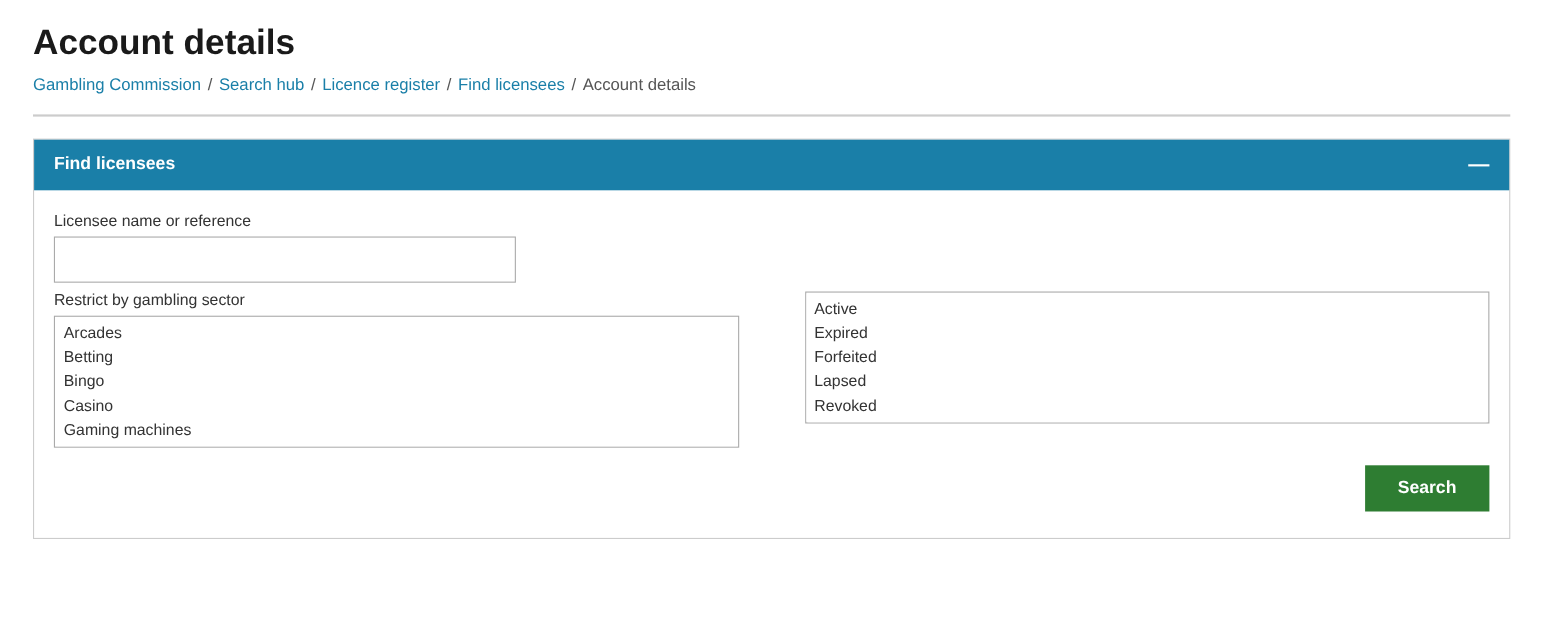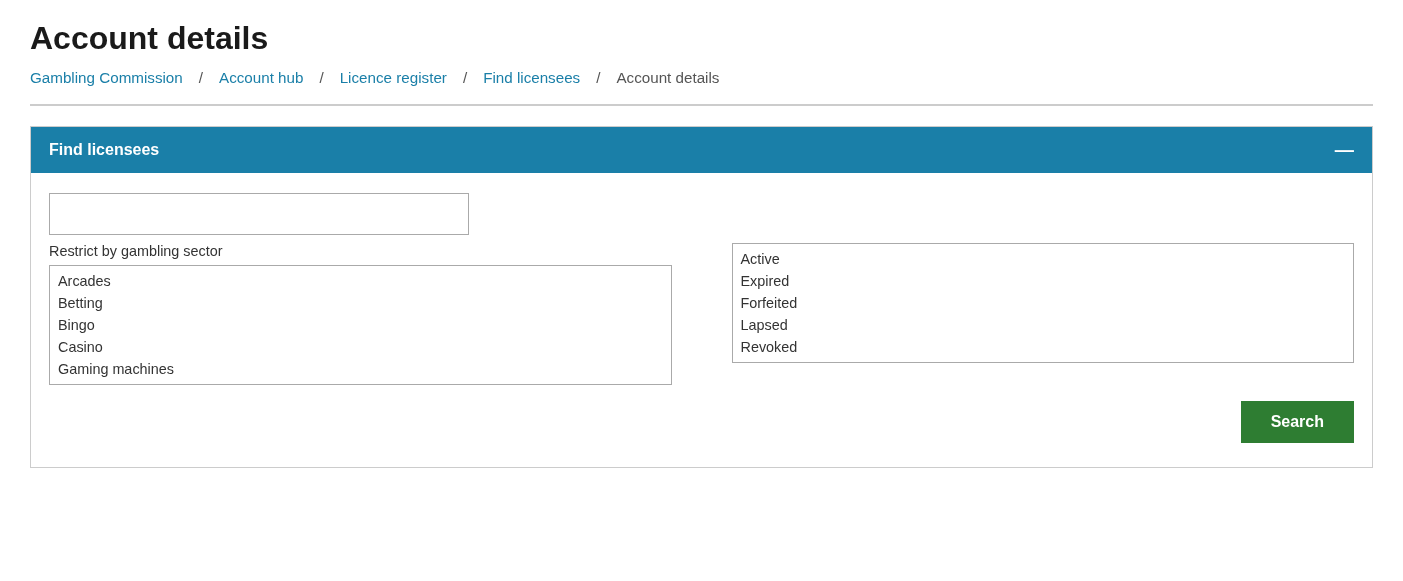--- a/index.html
+++ b/index.html
@@ -22,21 +22,21 @@
       font-size: 2rem;
       font-weight: bold;
       color: #1a1a1a;
       margin-bottom: 12px;
     }
 
     .breadcrumb {
       display: flex;
       align-items: center;
       flex-wrap: wrap;
-      gap: 14px;
+      gap: 4px;
       margin-bottom: 18px;
       font-size: 0.95rem;
     }
 
     .breadcrumb a {
       color: #1a7fa8;
       text-decoration: none;
     }
 
     .breadcrumb .separator {
@@ -165,37 +165,38 @@
     }
   </style>
 </head>
 <body>
 
 <h1 class="page-title">Account details</h1>
 
 <nav class="breadcrumb">
   <a href="#">Gambling Commission</a>
   <span class="separator">/</span>
-  <a href="#">Account hub</a>
+  <a href="#">Search hub</a>
   <span class="separator">/</span>
   <a href="#">Licence register</a>
   <span class="separator">/</span>
   <a href="#">Find licensees</a>
   <span class="separator">/</span>
   <span class="current">Account details</span>
 </nav>
 
 <hr class="divider">
 
 <div class="find-licensees-panel">
   <div class="panel-header">
     <span>Find licensees</span>
     <span class="collapse-icon">—</span>
   </div>
   <div class="panel-body">
+    <label class="field-label dark">Licensee name or reference</label>
     <input type="text" class="text-input" placeholder="" style="">
 
     <div class="two-col-section">
       <div class="col-section">
         <span class="col-section-label dark">Restrict by gambling sector</span>
         <div class="listbox-container">
           <select class="listbox" multiple="" size="5">
           <option>Arcades</option>
               <option>Betting</option>
               <option>Bingo</option>

